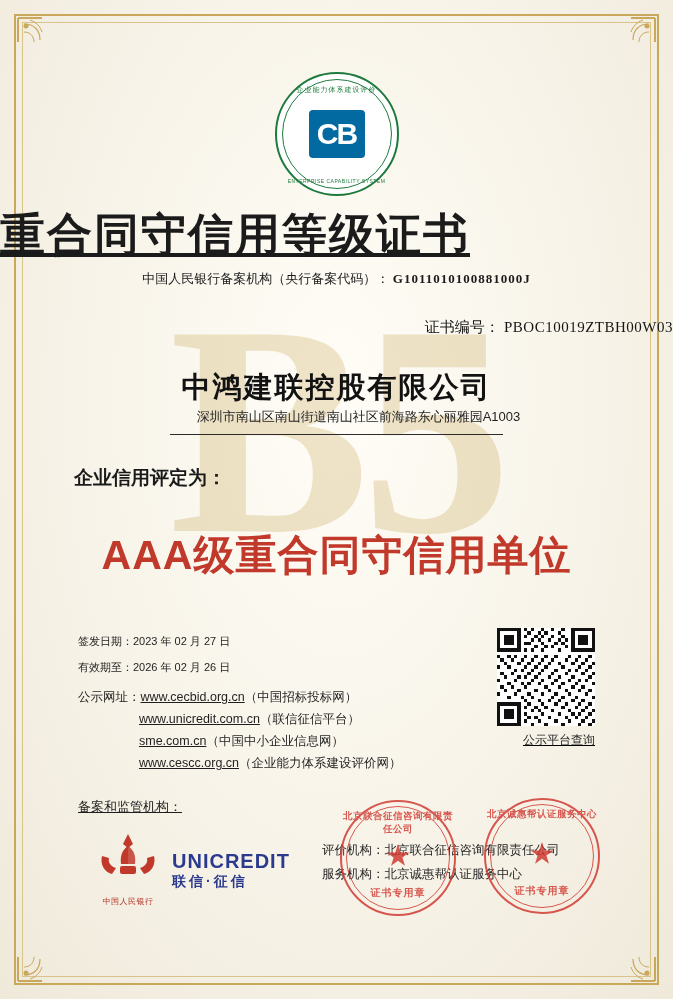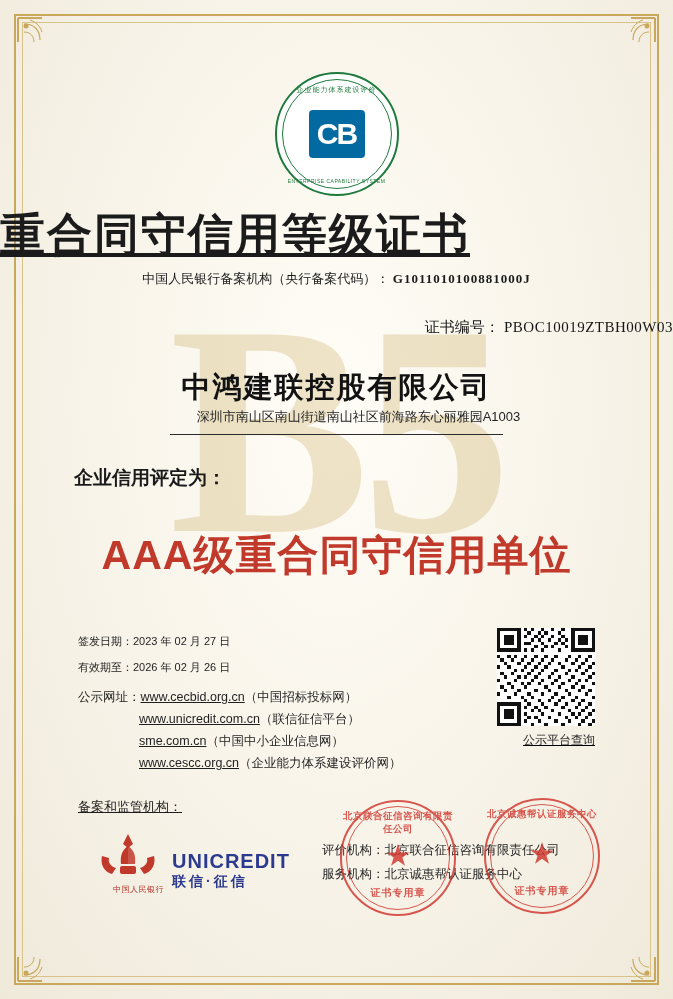--- a/index.html
+++ b/index.html
@@ -185,22 +185,22 @@
     font-size:13px;color:#1f1f1f;
     font-family:"Liberation Sans",sans-serif;
     text-decoration:underline;
   }
 
   
   .pboc{
     position:absolute;left:92px;top:832px;width:72px;text-align:center;
   }
   .pboc-cap{
-    font-size:8px;color:#b4372d;margin-top:0;letter-spacing:0.5px;
-    font-family:"Liberation Sans",sans-serif;white-space:nowrap;text-align:right;
+    font-size:8px;color:#b4372d;margin-top:12px;letter-spacing:0.5px;
+    font-family:"Liberation Sans",sans-serif;white-space:nowrap;
   }
   .unicredit{
     position:absolute;left:172px;top:842px;
   }
   .unicredit .en{
     font-size:20px;font-weight:700;color:#2b3a8f;letter-spacing:1px;
     font-family:"Liberation Sans",sans-serif;
     margin-top:8px;
   }
   .unicredit .cn{

